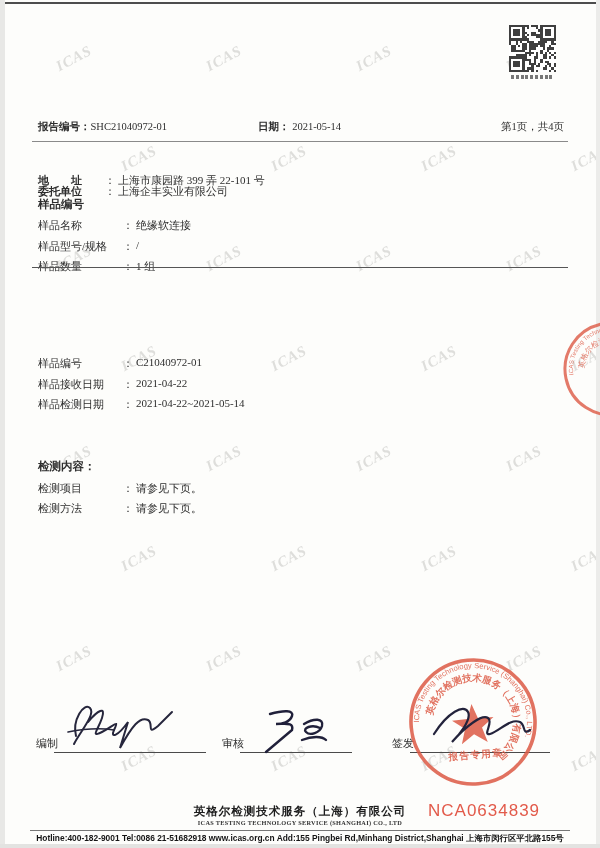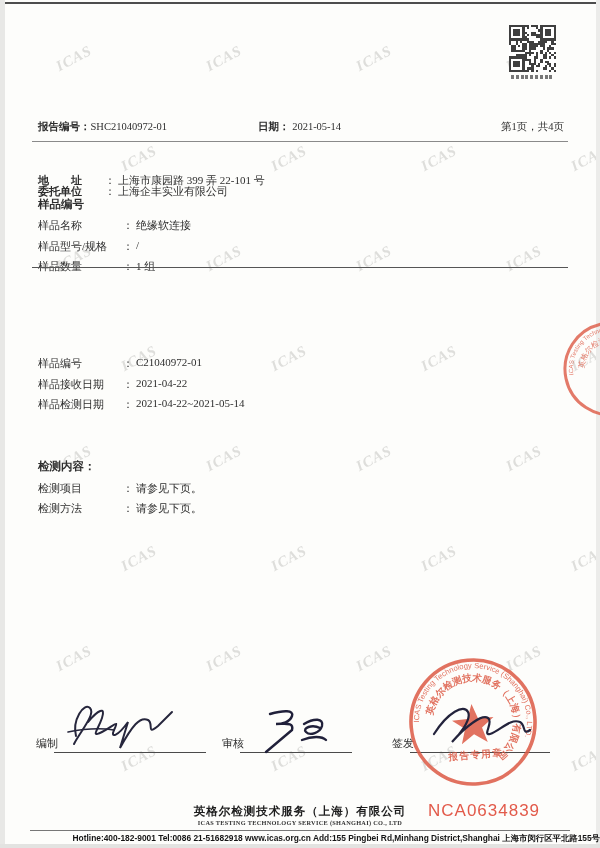--- a/index.html
+++ b/index.html
@@ -57,21 +57,21 @@
   #stamp-main{position:absolute;left:403px;top:652px;transform:rotate(-5deg);opacity:.85;}
   #stamp-edge{position:absolute;left:556px;top:314px;transform:rotate(-12deg);opacity:.8;}
 
   
   #footer-cn{position:absolute;left:0;top:804px;width:600px;text-align:center;
     font-size:11.5px;font-weight:bold;letter-spacing:1px;color:#1d1d1d;}
   #footer-en{position:absolute;left:0;top:819px;width:600px;text-align:center;
     font-size:6.3px;font-weight:bold;color:#333;letter-spacing:.3px;}
   #serial{position:absolute;left:428px;top:801px;font-family:"Liberation Sans",sans-serif;
     font-size:17px;color:#e25a4a;letter-spacing:1px;text-align:center;}
-  #hotline{position:absolute;left:0;top:833px;width:600px;text-align:right;
+  #hotline{position:absolute;left:0;top:833px;width:600px;text-align:center;
     font-family:"Liberation Sans",sans-serif;font-size:8.4px;font-weight:bold;color:#141414;}
 </style>
 </head>
 <body>
 
 <div id="page">
 
   <div id="watermarks">
       <span class="wm" style="left: 55px; top: 50px;">ICAS</span>
       <span class="wm" style="left: 205px; top: 50px;">ICAS</span>

